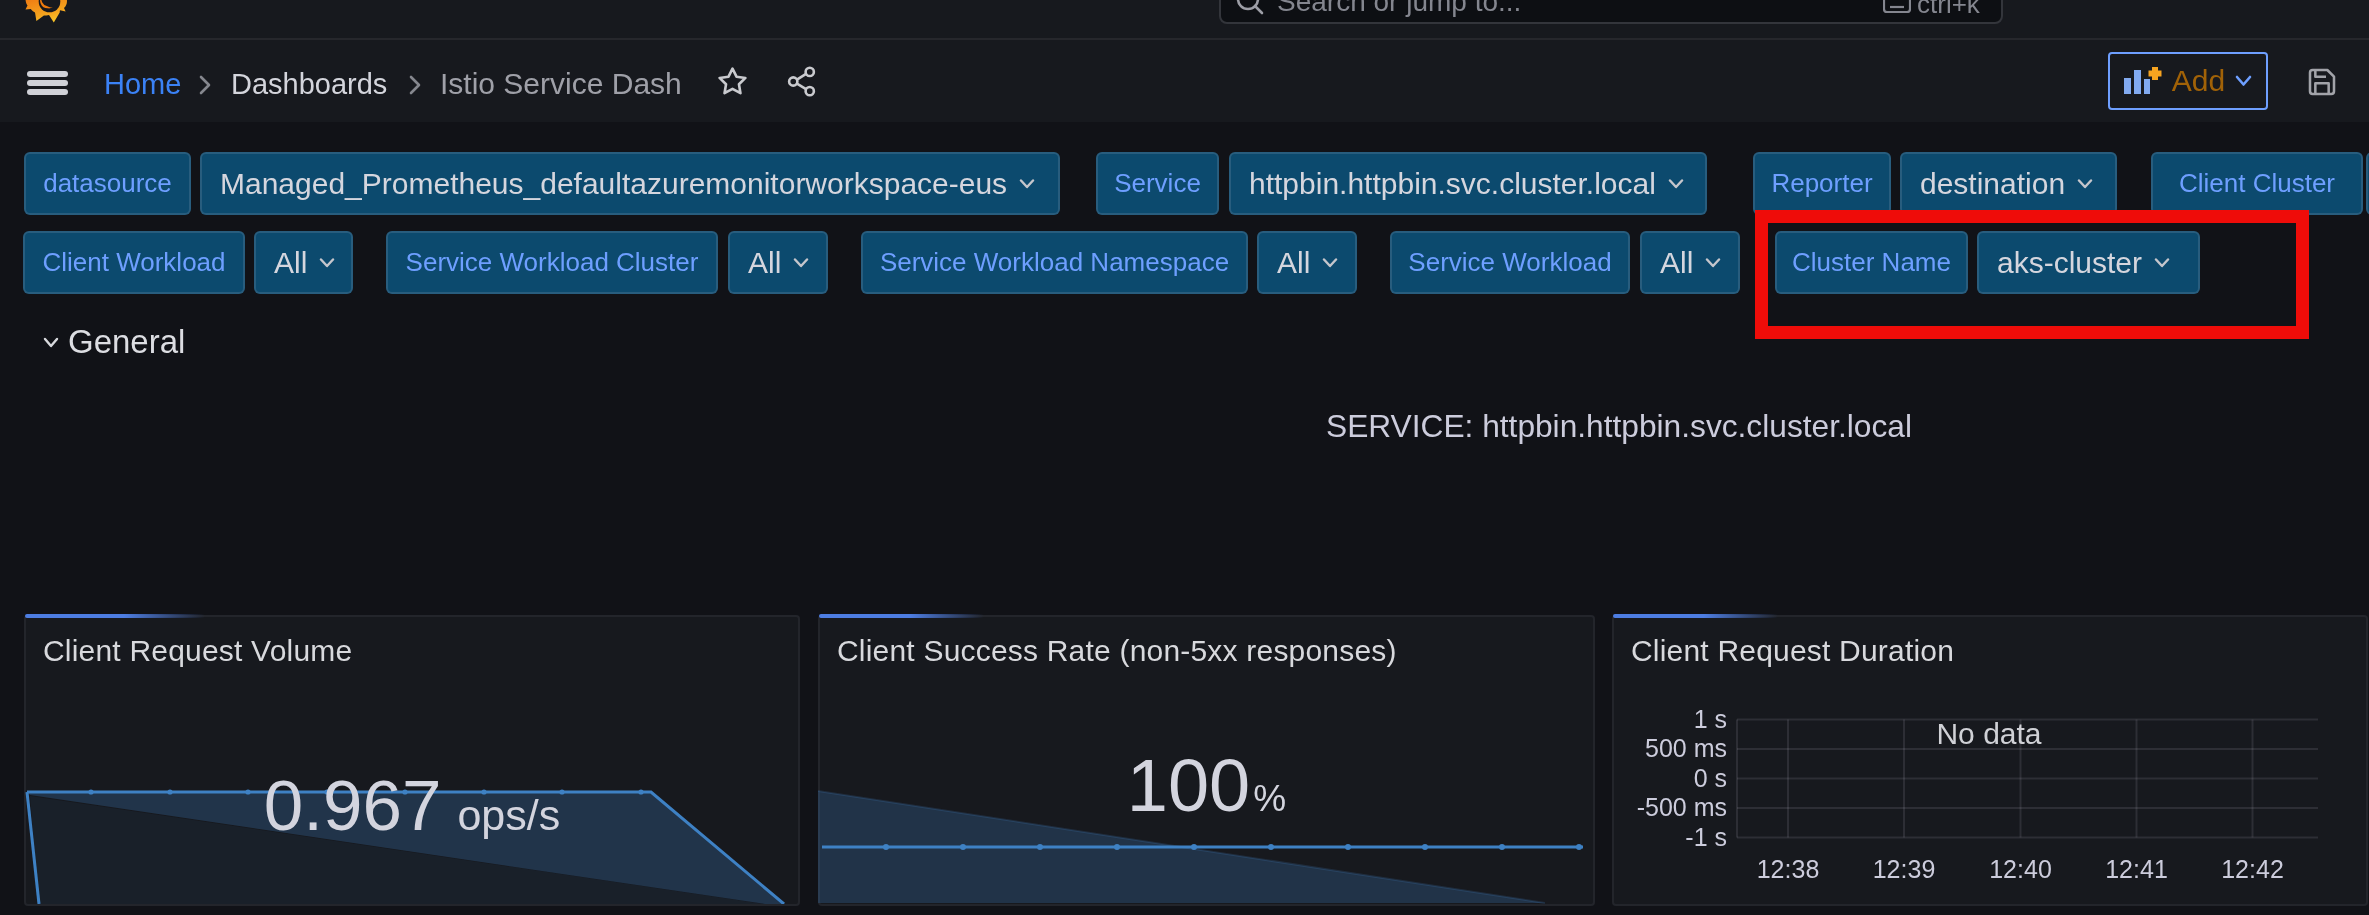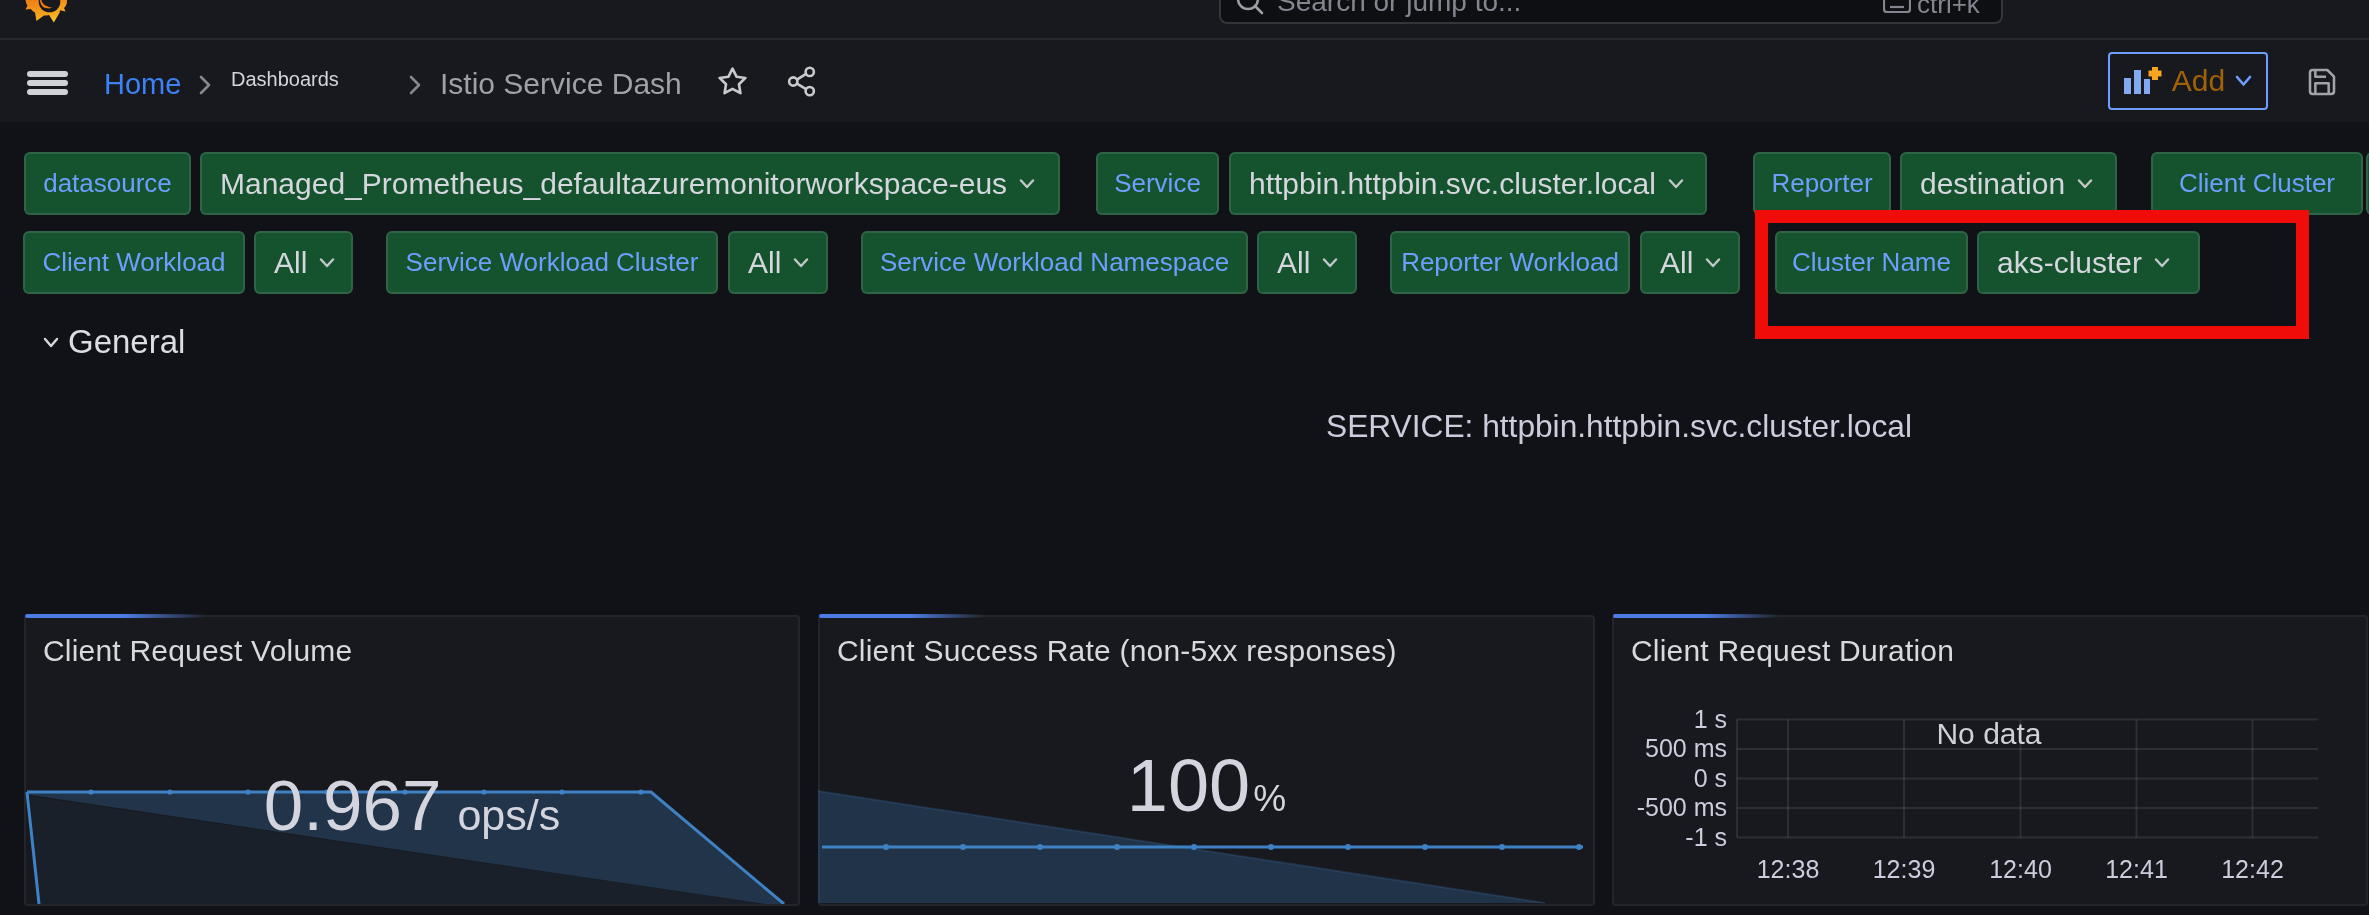--- a/index.html
+++ b/index.html
@@ -1,21 +1,21 @@
 <!DOCTYPE html>
 <html><head>
 <meta charset="utf-8">
 <style>
   * { margin:0; padding:0; box-sizing:border-box; }
   html,body { width:2369px; height:915px; background:#111217; overflow:hidden;
     font-family:"Liberation Sans", sans-serif; }
   .abs { position:absolute; }
   #page { position:relative; width:2369px; height:915px; overflow:hidden; }
   .pill { position:absolute; height:63px; border:2px solid rgba(204,204,220,0.15);
-    border-radius:6px; background:#14532d; display:flex; align-items:center;
+    border-radius:6px; background:#0c4a6e; display:flex; align-items:center;
     white-space:nowrap; }
   .plabel { color:#6e9fff; justify-content:center; font-size:26px; }
   .pval  { color:#d5d6de; font-size:30px; }
   .chev { display:inline-block; margin-left:12px; }
   .panel { position:absolute; top:615px; height:291px; background:#17191e;
     border:2px solid rgba(204,204,220,0.07); border-radius:4px; }
   .ptitle { position:absolute; left:19px; top:634px; font-size:30px; font-weight:500;
     color:#d8d9dd; letter-spacing:0.2px; }
 </style>
 </head>
@@ -54,21 +54,21 @@
 
   <svg class="abs" style="left:27px;top:71px;" width="41" height="26" viewBox="0 0 41 26">
     <rect x="0" y="0" width="41" height="6" rx="3" fill="#d0d1d7"></rect>
     <rect x="0" y="9" width="41" height="6" rx="3" fill="#d0d1d7"></rect>
     <rect x="0" y="18" width="41" height="6" rx="3" fill="#d0d1d7"></rect>
   </svg>
   <div class="abs" style="left:104px;top:68px;font-size:29px;color:#3b82f6;">Home</div>
   <svg class="abs" style="left:198px;top:75px;" width="14" height="20" viewBox="0 0 14 20">
     <path d="M3,2 L11,10 L3,18" fill="none" stroke="#85878e" stroke-width="2.6" stroke-linecap="round" stroke-linejoin="round"></path>
   </svg>
-  <div class="abs" style="left:231px;top:68px;font-size:20px;color:#d4d5dc;">Dashboards</div>
+  <div class="abs" style="left:231px;top:68px;font-size:29px;color:#d4d5dc;">Dashboards</div>
   <svg class="abs" style="left:408px;top:75px;" width="14" height="20" viewBox="0 0 14 20">
     <path d="M3,2 L11,10 L3,18" fill="none" stroke="#85878e" stroke-width="2.6" stroke-linecap="round" stroke-linejoin="round"></path>
   </svg>
   <div class="abs" style="left:440px;top:67px;font-size:30px;color:#9fa0a8;">Istio Service Dash</div>
 
   <svg class="abs" style="left:716px;top:65px;" width="33" height="33" viewBox="0 0 24 24">
     <path d="M12 2.6l2.9 5.9 6.5 0.9-4.7 4.6 1.1 6.5-5.8-3.1-5.8 3.1 1.1-6.5-4.7-4.6 6.5-0.9z" fill="none" stroke="#c9cace" stroke-width="1.9" stroke-linejoin="round"></path>
   </svg>
 
   <svg class="abs" style="left:785px;top:65px;" width="33" height="33" viewBox="0 0 24 24">
@@ -154,21 +154,21 @@
   <div class="pill plabel" style="left:861px;top:231px;width:387px;justify-content:center;">
         <span>Service Workload Namespace</span>
       </div>
   <div class="pill pval" style="left:1257px;top:231px;width:100px;padding-left:18px;">
         <span>All</span>
         <svg class="chev" width="16" height="10" viewBox="0 0 16 10">
           <path d="M2,1.5 L8,8 L14,1.5" fill="none" stroke="#c5c6cc" stroke-width="2.4" stroke-linecap="round" stroke-linejoin="round"></path>
         </svg>
       </div>
   <div class="pill plabel" style="left:1390px;top:231px;width:240px;justify-content:center;">
-        <span>Reporter Workload</span>
+        <span>Service Workload</span>
       </div>
   <div class="pill pval" style="left:1640px;top:231px;width:100px;padding-left:18px;">
         <span>All</span>
         <svg class="chev" width="16" height="10" viewBox="0 0 16 10">
           <path d="M2,1.5 L8,8 L14,1.5" fill="none" stroke="#c5c6cc" stroke-width="2.4" stroke-linecap="round" stroke-linejoin="round"></path>
         </svg>
       </div>
   <div class="pill plabel" style="left:1775px;top:231px;width:193px;justify-content:center;">
         <span>Cluster Name</span>
       </div>

